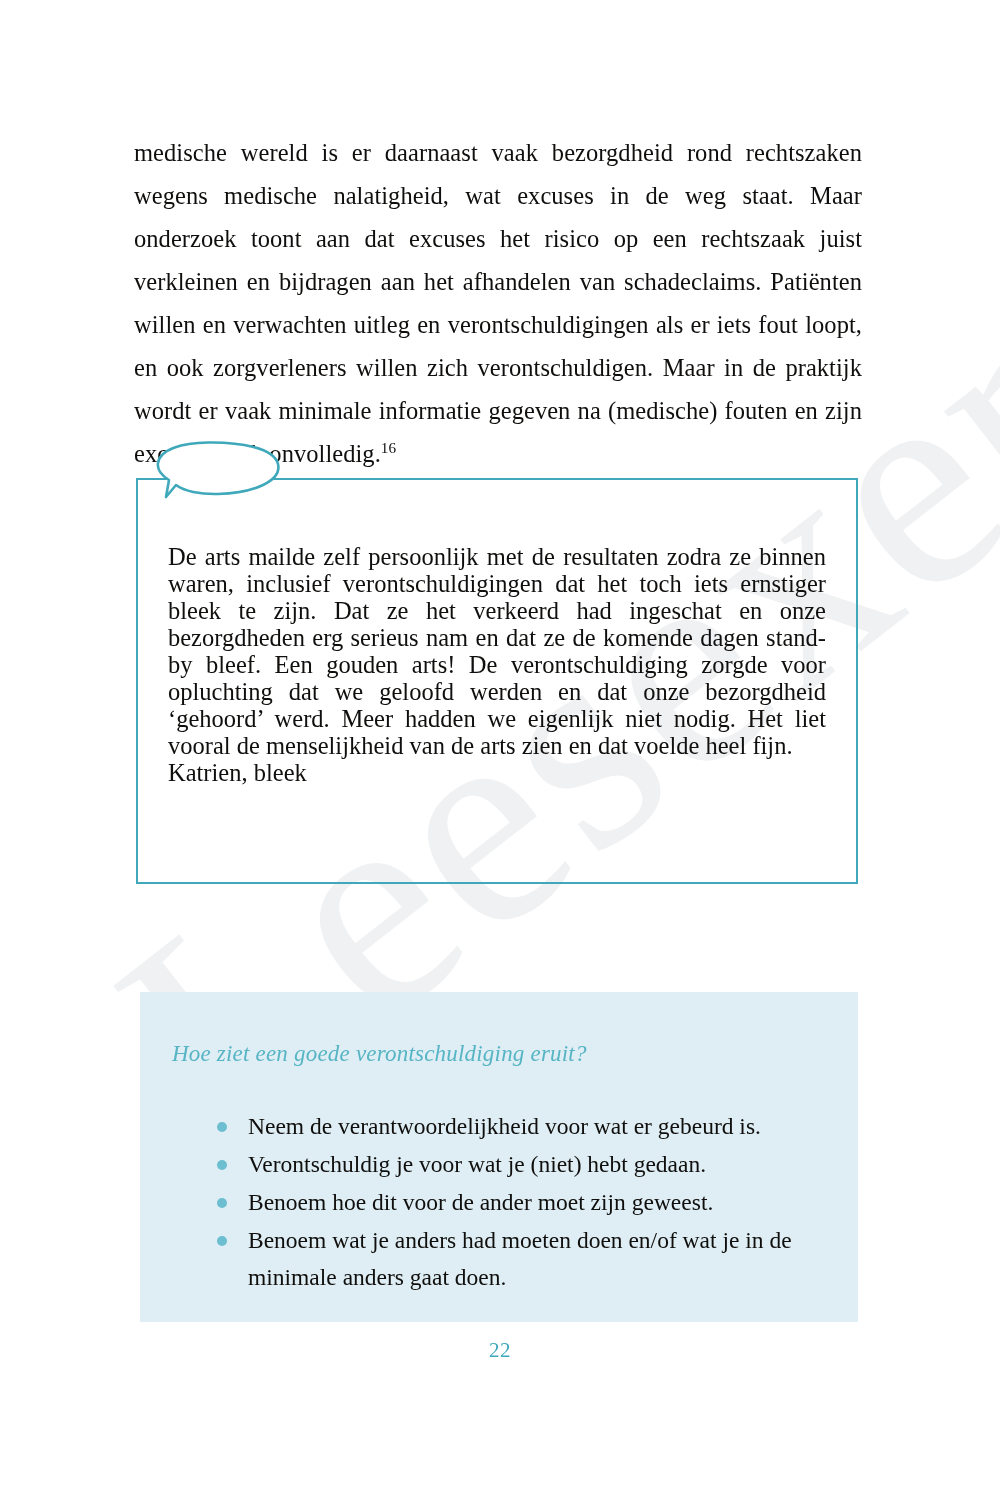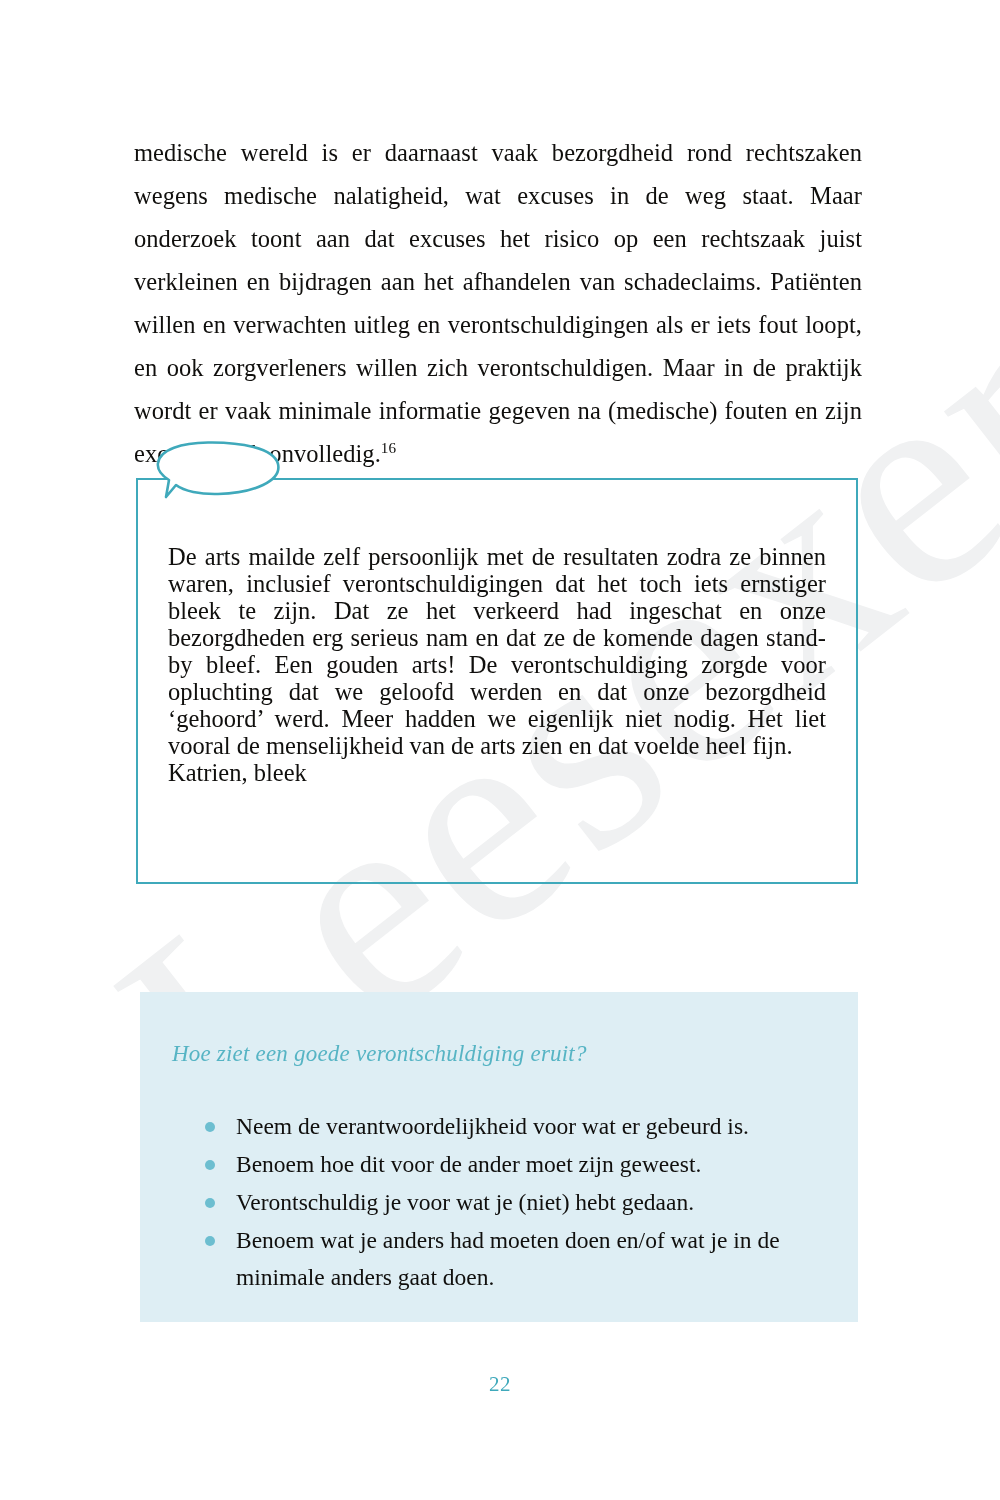--- a/index.html
+++ b/index.html
@@ -116,21 +116,21 @@
     left: 172px;
     top: 1041px;
     font-size: 23px;
     font-style: italic;
     color: #56b4c4;
     z-index: 2;
     letter-spacing: 0.2px;
   }
   .info-list {
     position: absolute;
-    left: 200px;
+    left: 212px;
     top: 1108px;
     width: 620px;
     margin: 0;
     padding: 0;
     list-style: none;
     z-index: 2;
   }
   .info-list li {
     position: relative;
     padding-left: 36px;
@@ -146,21 +146,21 @@
     width: 10px;
     height: 10px;
     border-radius: 50%;
     background: #6cbed0;
   }
 
   
   .page-number {
     position: absolute;
     left: 0;
-    top: 1372px;
+    top: 1338px;
     width: 1000px;
     text-align: center;
     font-size: 21px;
     color: #3fa9bb;
     letter-spacing: 0.5px;
     z-index: 2;
   }
 </style>
 </head>
 <body>
@@ -188,27 +188,27 @@
   <div class="info-box"></div>
   <div class="info-heading">Hoe ziet een goede verontschuldiging eruit?</div>
 
   <ul class="info-list">
     <li>
       <span class="bullet-dot"></span>
       <span>Neem de verantwoordelijkheid voor wat er gebeurd is.</span>
     </li>
     <li>
       <span class="bullet-dot"></span>
+      <span>Verontschuldig je voor wat je (niet) hebt gedaan.</span>
+    </li>
+    <li>
+      <span class="bullet-dot"></span>
       <span>Benoem hoe dit voor de ander moet zijn geweest.</span>
     </li>
     <li>
       <span class="bullet-dot"></span>
-      <span>Verontschuldig je voor wat je (niet) hebt gedaan.</span>
-    </li>
-    <li>
-      <span class="bullet-dot"></span>
       <span>Benoem wat je anders had moeten doen en/of wat je in de minimale anders gaat doen.</span>
     </li>
   </ul>
 
   <div class="page-number">22</div>
 
 </div>
 
 </body></html>

